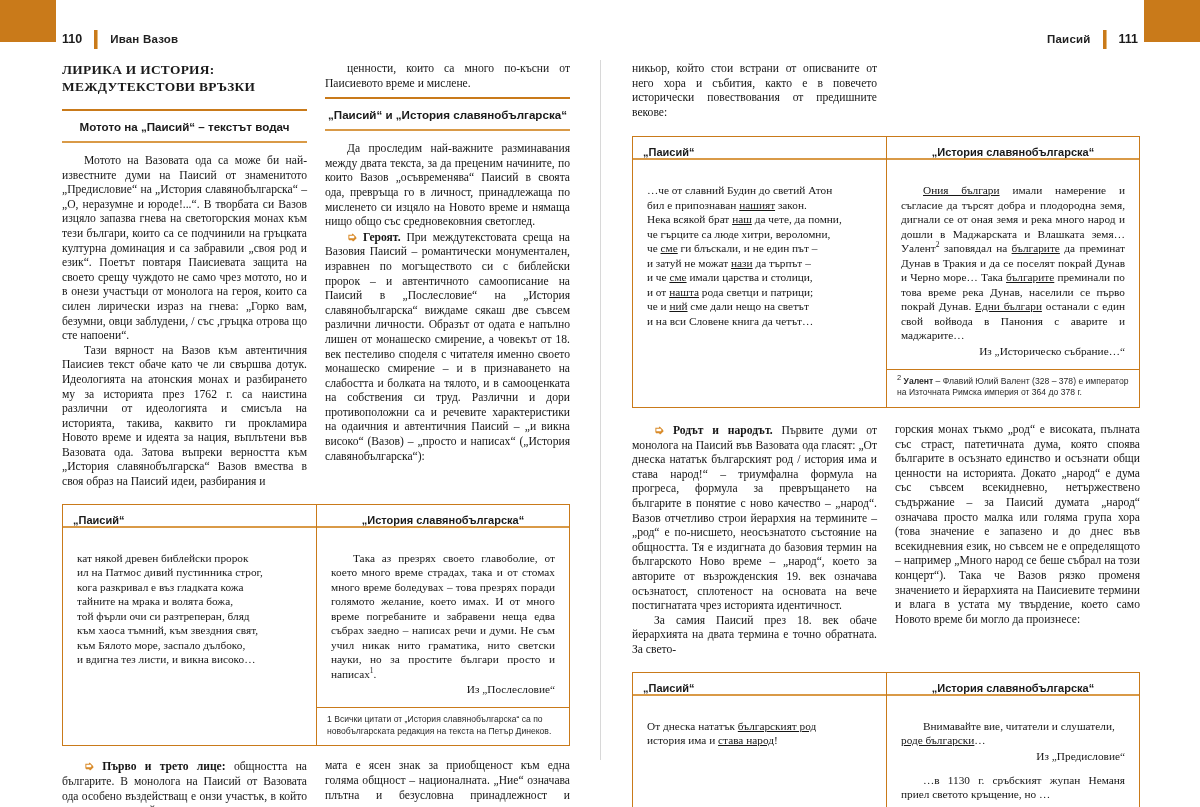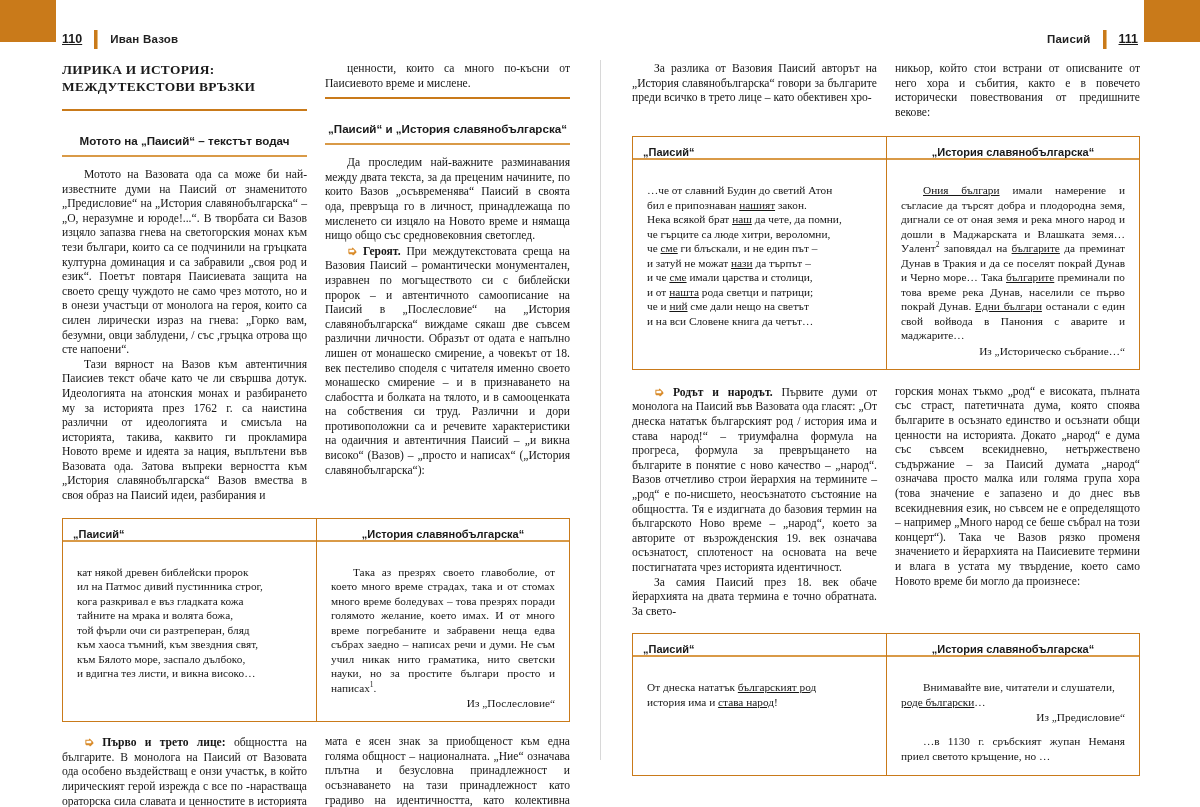--- a/index.html
+++ b/index.html
@@ -14,21 +14,21 @@
 
   
   .corner-block{position:absolute;top:0;width:56px;height:42px;background:#c97a1a;}
   .corner-left{left:0;}
   .corner-right{right:0;}
 
   .rh{position:absolute;top:28px;height:22px;display:flex;align-items:center;
       font-family:"Liberation Sans", sans-serif;font-size:11.5px;font-weight:bold;color:#222;}
   .rh-left{left:62px;}
   .rh-right{right:62px;flex-direction:row-reverse;}
-  .rh .folio{font-size:12.5px;color:#1b1b1b;text-decoration:underline;}
+  .rh .folio{font-size:12.5px;color:#1b1b1b;}
   .rh .rule{width:2px;height:19px;margin:0 12px;background:#c97a1a;
             border-left:1px solid #c97a1a;border-right:1px solid #e7b97a;}
   .rh .label{font-weight:bold;letter-spacing:.2px;}
 
   
   .page{position:absolute;top:62px;}
   .page-left{left:62px;width:508px;}
   .page-right{left:632px;width:508px;}
 
   .gutter{position:absolute;left:600px;top:60px;width:1px;height:700px;background:#d8d8d8;}
@@ -42,21 +42,21 @@
 
   
   h1.sec{
     font-family:"Liberation Serif", serif;
     font-size:13.4px;line-height:16.5px;font-weight:bold;color:#1a1a1a;
     margin:0 0 14px 0;text-transform:uppercase;letter-spacing:.3px;text-align:left;
   }
   .subhead{
     font-family:"Liberation Sans", sans-serif;
     font-size:11.6px;font-weight:bold;color:#1a1a1a;
-    text-align:center;padding:23px 0 8px 0;margin:0 0 11px 0;
+    text-align:center;padding:9px 0 8px 0;margin:0 0 11px 0;
     border-top:2px solid #c97a1a;border-bottom:2px solid #d99a47;
   }
   .subhead.first{margin-top:6px;}
 
   
   .arrow{color:#d98b2a;font-weight:bold;font-size:12px;}
   .run-b{font-weight:bold;}
   .udl{text-decoration:underline;}
 
   
@@ -141,40 +141,38 @@
           </div>
         </div>
       </div>
       <div class="cell">
         <div class="cell-inner">
           <div class="bhead">„История славянобългарска“</div>
           <div class="bbody cell-body-grow">
             <p><span>Така аз презрях своето главоболие, от което много време страдах, така и от стомах много време боледувах – това презрях поради голямото желание, което имах. И от много време погребаните и забравени неща едва събрах заедно – написах речи и думи. Не съм учил никак нито граматика, нито светски науки, но за простите българи просто и написах</span><sup>1</sup>.</p>
             <span class="src">Из „Послесловие“</span>
           </div>
+          <div class="fnote">1 Всички цитати от „История славянобългарска“ са по новобългарската редакция на текста на Петър Динеков.</div>
         </div>
       </div>
     </div>
 
     <div class="cols" style="margin-top:13px;">
       <div class="col">
         <p><span class="arrow">➭</span> <span class="run-b">Първо и трето лице:</span><span> общността на българите. В монолога на Паисий от Вазовата ода особено въздействащ е онзи участък, в който лирическият герой изрежда с все по -нарастваща ораторска сила славата и ценностите в историята на българите (стихове 47 – 56). Вазовият Паисий последователно се изразява в първо лице множествено число – а тъкмо ние-фор-</span></p>
       </div>
       <div class="col">
         <p class="noind">мата е ясен знак за приобщеност към една голяма общност – националната. „Ние“ означава плътна и безусловна принадлежност и осъзнаването на тази принадлежност като градиво на идентичността, като колективна ценност, като емоционален израз на множество, от което говорещият с само част, и което с споено от общата си история – „ние, българите“.</p>
       </div>
     </div>
   </div>
 
   <div class="page page-right">
 
     <div class="cols">
-      <div class="col">
-        <p>За разлика от Вазовия Паисий авторът на „История славянобългарска“ говори за българите преди всичко в трето лице – като обективен хро-</p>
-      </div>
       <div class="col">
         <p class="noind">никьор, който стои встрани от описваните от него хора и събития, както е в повечето исторически повествования от предишните векове:</p>
       </div>
     </div>
 
     <div class="twobox" style="margin-top:16px;">
       <div class="cell">
         <div class="cell-inner">
           <div class="bhead" style="text-align:left;">„Паисий“</div>
           <div class="bbody cell-body-grow">
@@ -191,20 +189,21 @@
           </div>
         </div>
       </div>
       <div class="cell">
         <div class="cell-inner">
           <div class="bhead">„История славянобългарска“</div>
           <div class="bbody cell-body-grow">
             <p><span class="udl">Ония българи</span> имали намерение и съгласие да търсят добра и плодородна земя, дигнали се от оная земя и река много народ и дошли в Маджарската и Влашката земя… Уалент<sup>2</sup> заповядал на <span class="udl">българите</span> да преминат Дунав в Тракия и да се поселят покрай Дунав и Черно море… Така <span class="udl">българите</span> преминали по това време река Дунав, населили се първо покрай Дунав. <span class="udl">Едни българи</span> останали с един свой войвода в Панония с аварите и маджарите…</p>
             <span class="src">Из „Историческо събрание…“</span>
           </div>
+          <div class="fnote"><sup>2</sup> <b>Уалент</b><span> – Флавий Юлий Валент (328 – 378) е император на Източната Римска империя от 364 до 378 г.</span></div>
         </div>
       </div>
     </div>
 
     <div class="cols" style="margin-top:15px;">
       <div class="col">
         <p><span class="arrow">➭</span> <span class="run-b">Родът и народът.</span><span> Първите думи от монолога на Паисий във Вазовата ода гласят: „От днеска нататък българският род / история има и става народ!“ – триумфална формула на прогреса, формула за превръщането на българите в понятие с ново качество – „народ“. Вазов отчетливо строи йерархия на термините – „род“ е по-нисшето, неосъзнатото състояние на общността. Тя е издигната до базовия термин на българското Ново време – „народ“, което за авторите от възрожденския 19. век означава осъзнатост, сплотеност на основата на вече постигнатата чрез историята идентичност.</span></p>
         <p>За самия Паисий през 18. век обаче йерархията на двата термина е точно обратната. За свето-</p>
       </div>
       <div class="col">

